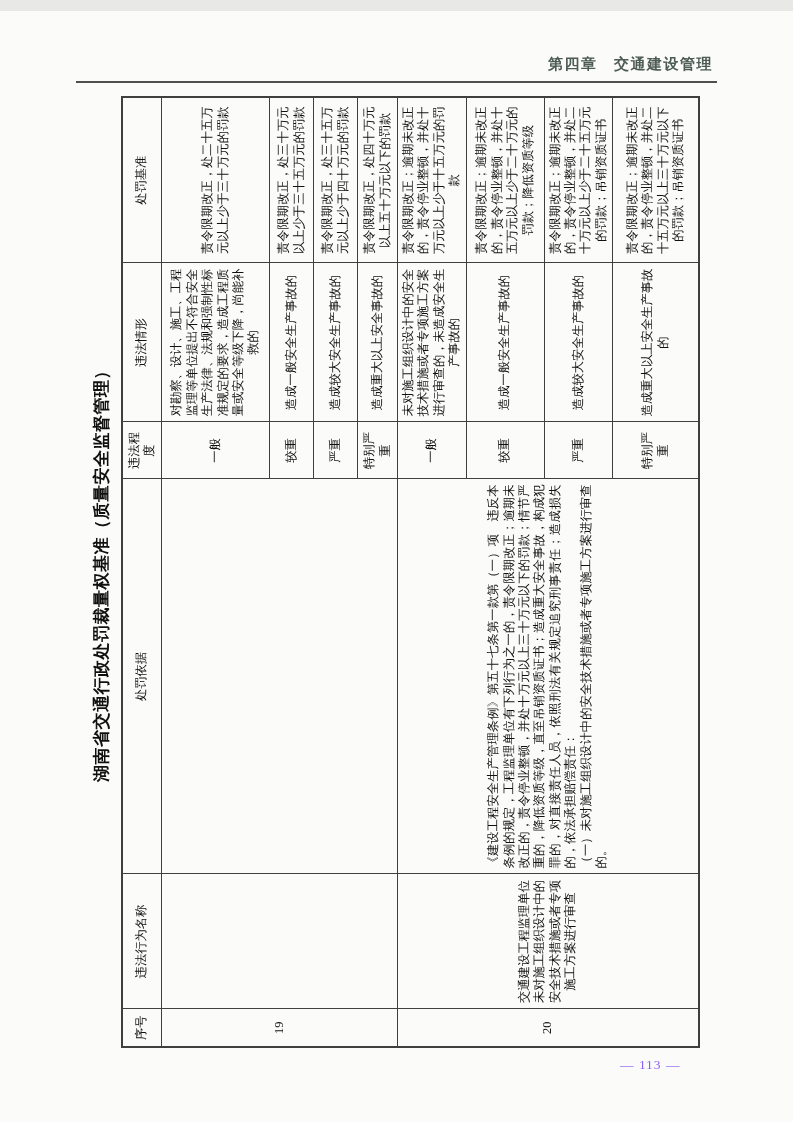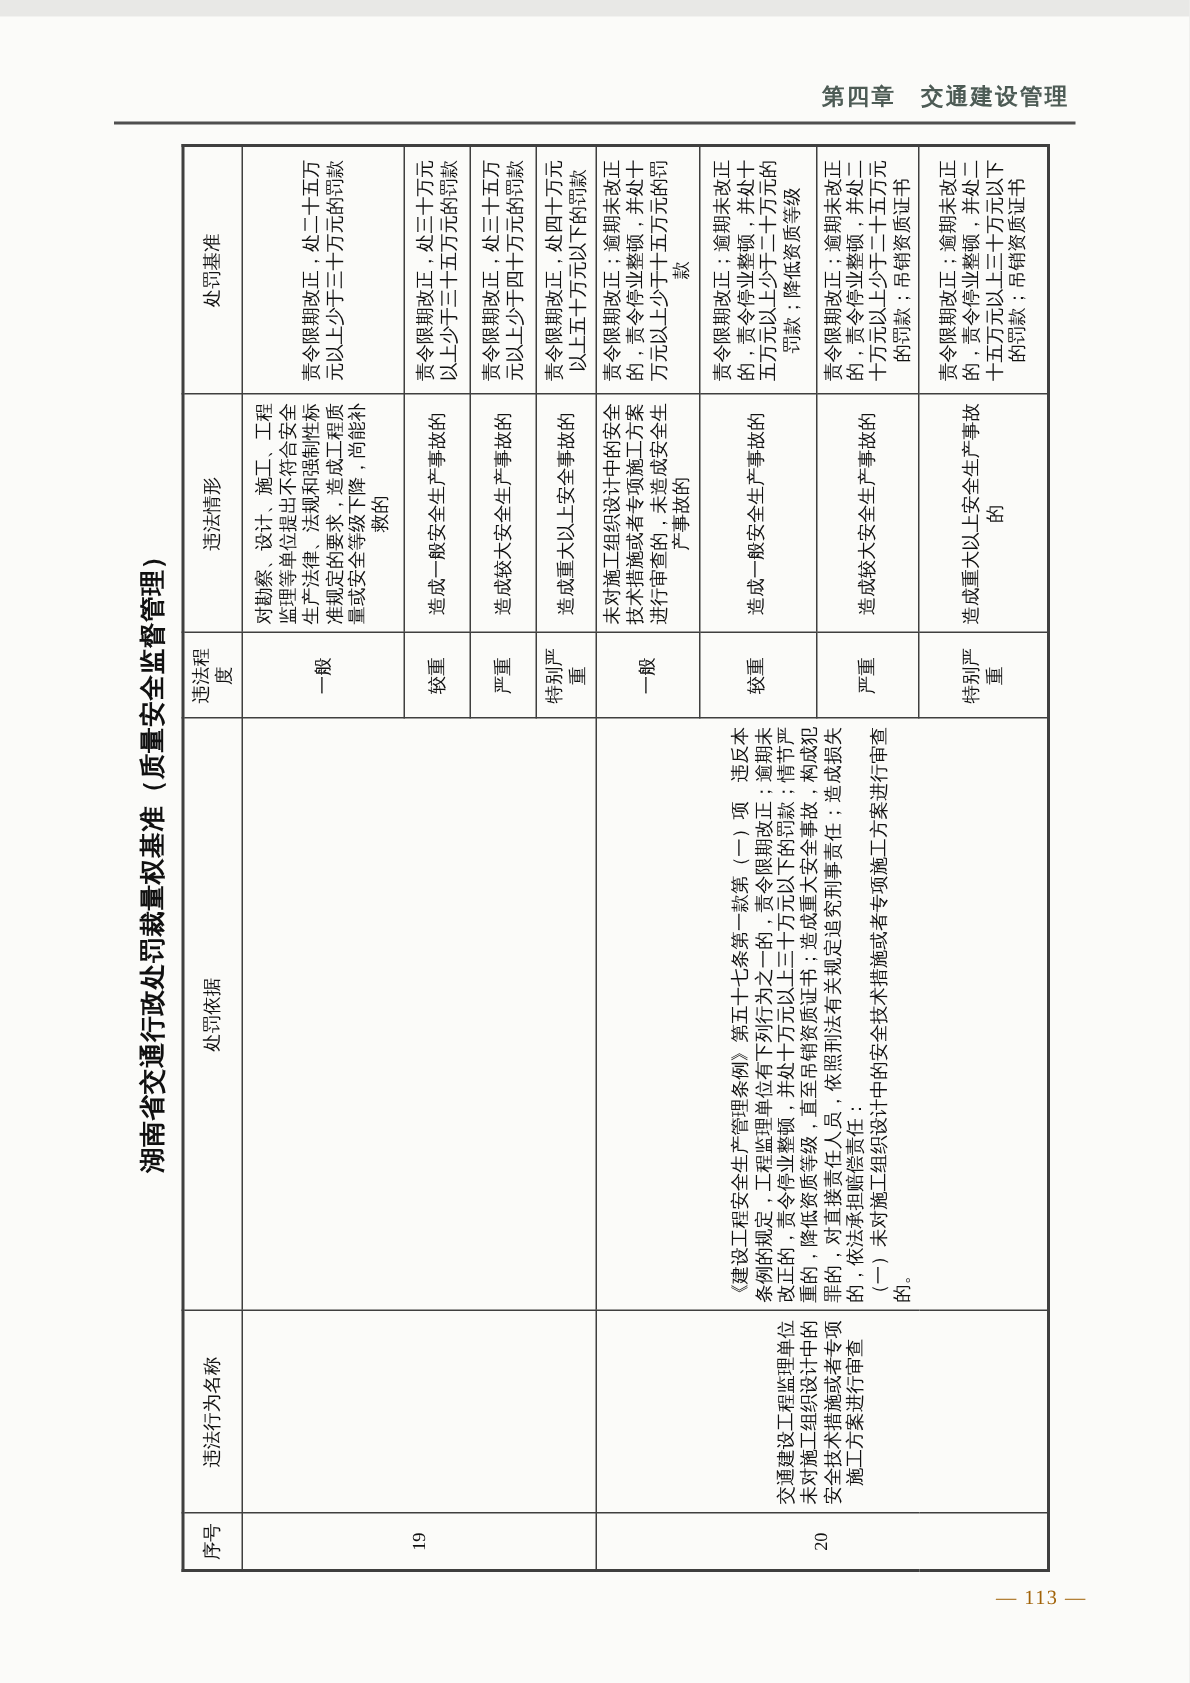--- a/index.html
+++ b/index.html
@@ -9,22 +9,22 @@
     font-family:"Liberation Serif","DejaVu Serif",serif;color:#1a1a1a;
   }
   .chapter-header{
     position:absolute;top:44px;right:80px;
     font-size:15px;letter-spacing:1.5px;font-weight:bold;color:#4d5b55;
   }
   .top-rule{
     position:absolute;top:70px;left:76px;width:641px;height:2px;background:#4f4f4f;
   }
   .page-number{
-    position:absolute;top:1046px;left:664px;
-    font-size:13.5px;letter-spacing:1px;color:#a16207;
+    position:absolute;top:1046px;left:620px;
+    font-size:13.5px;letter-spacing:1px;color:#8b5cf6;
   }
   
   .rot{
     position:absolute;top:0;left:0;width:1122px;height:793px;
     transform-origin:0 0;
     transform:rotate(-90deg) translateX(-1122px);
   }
   .table-title{
     margin:0;padding-top:90px;text-align:center;
     font-size:17px;font-weight:bold;letter-spacing:0.5px;color:#101010;

